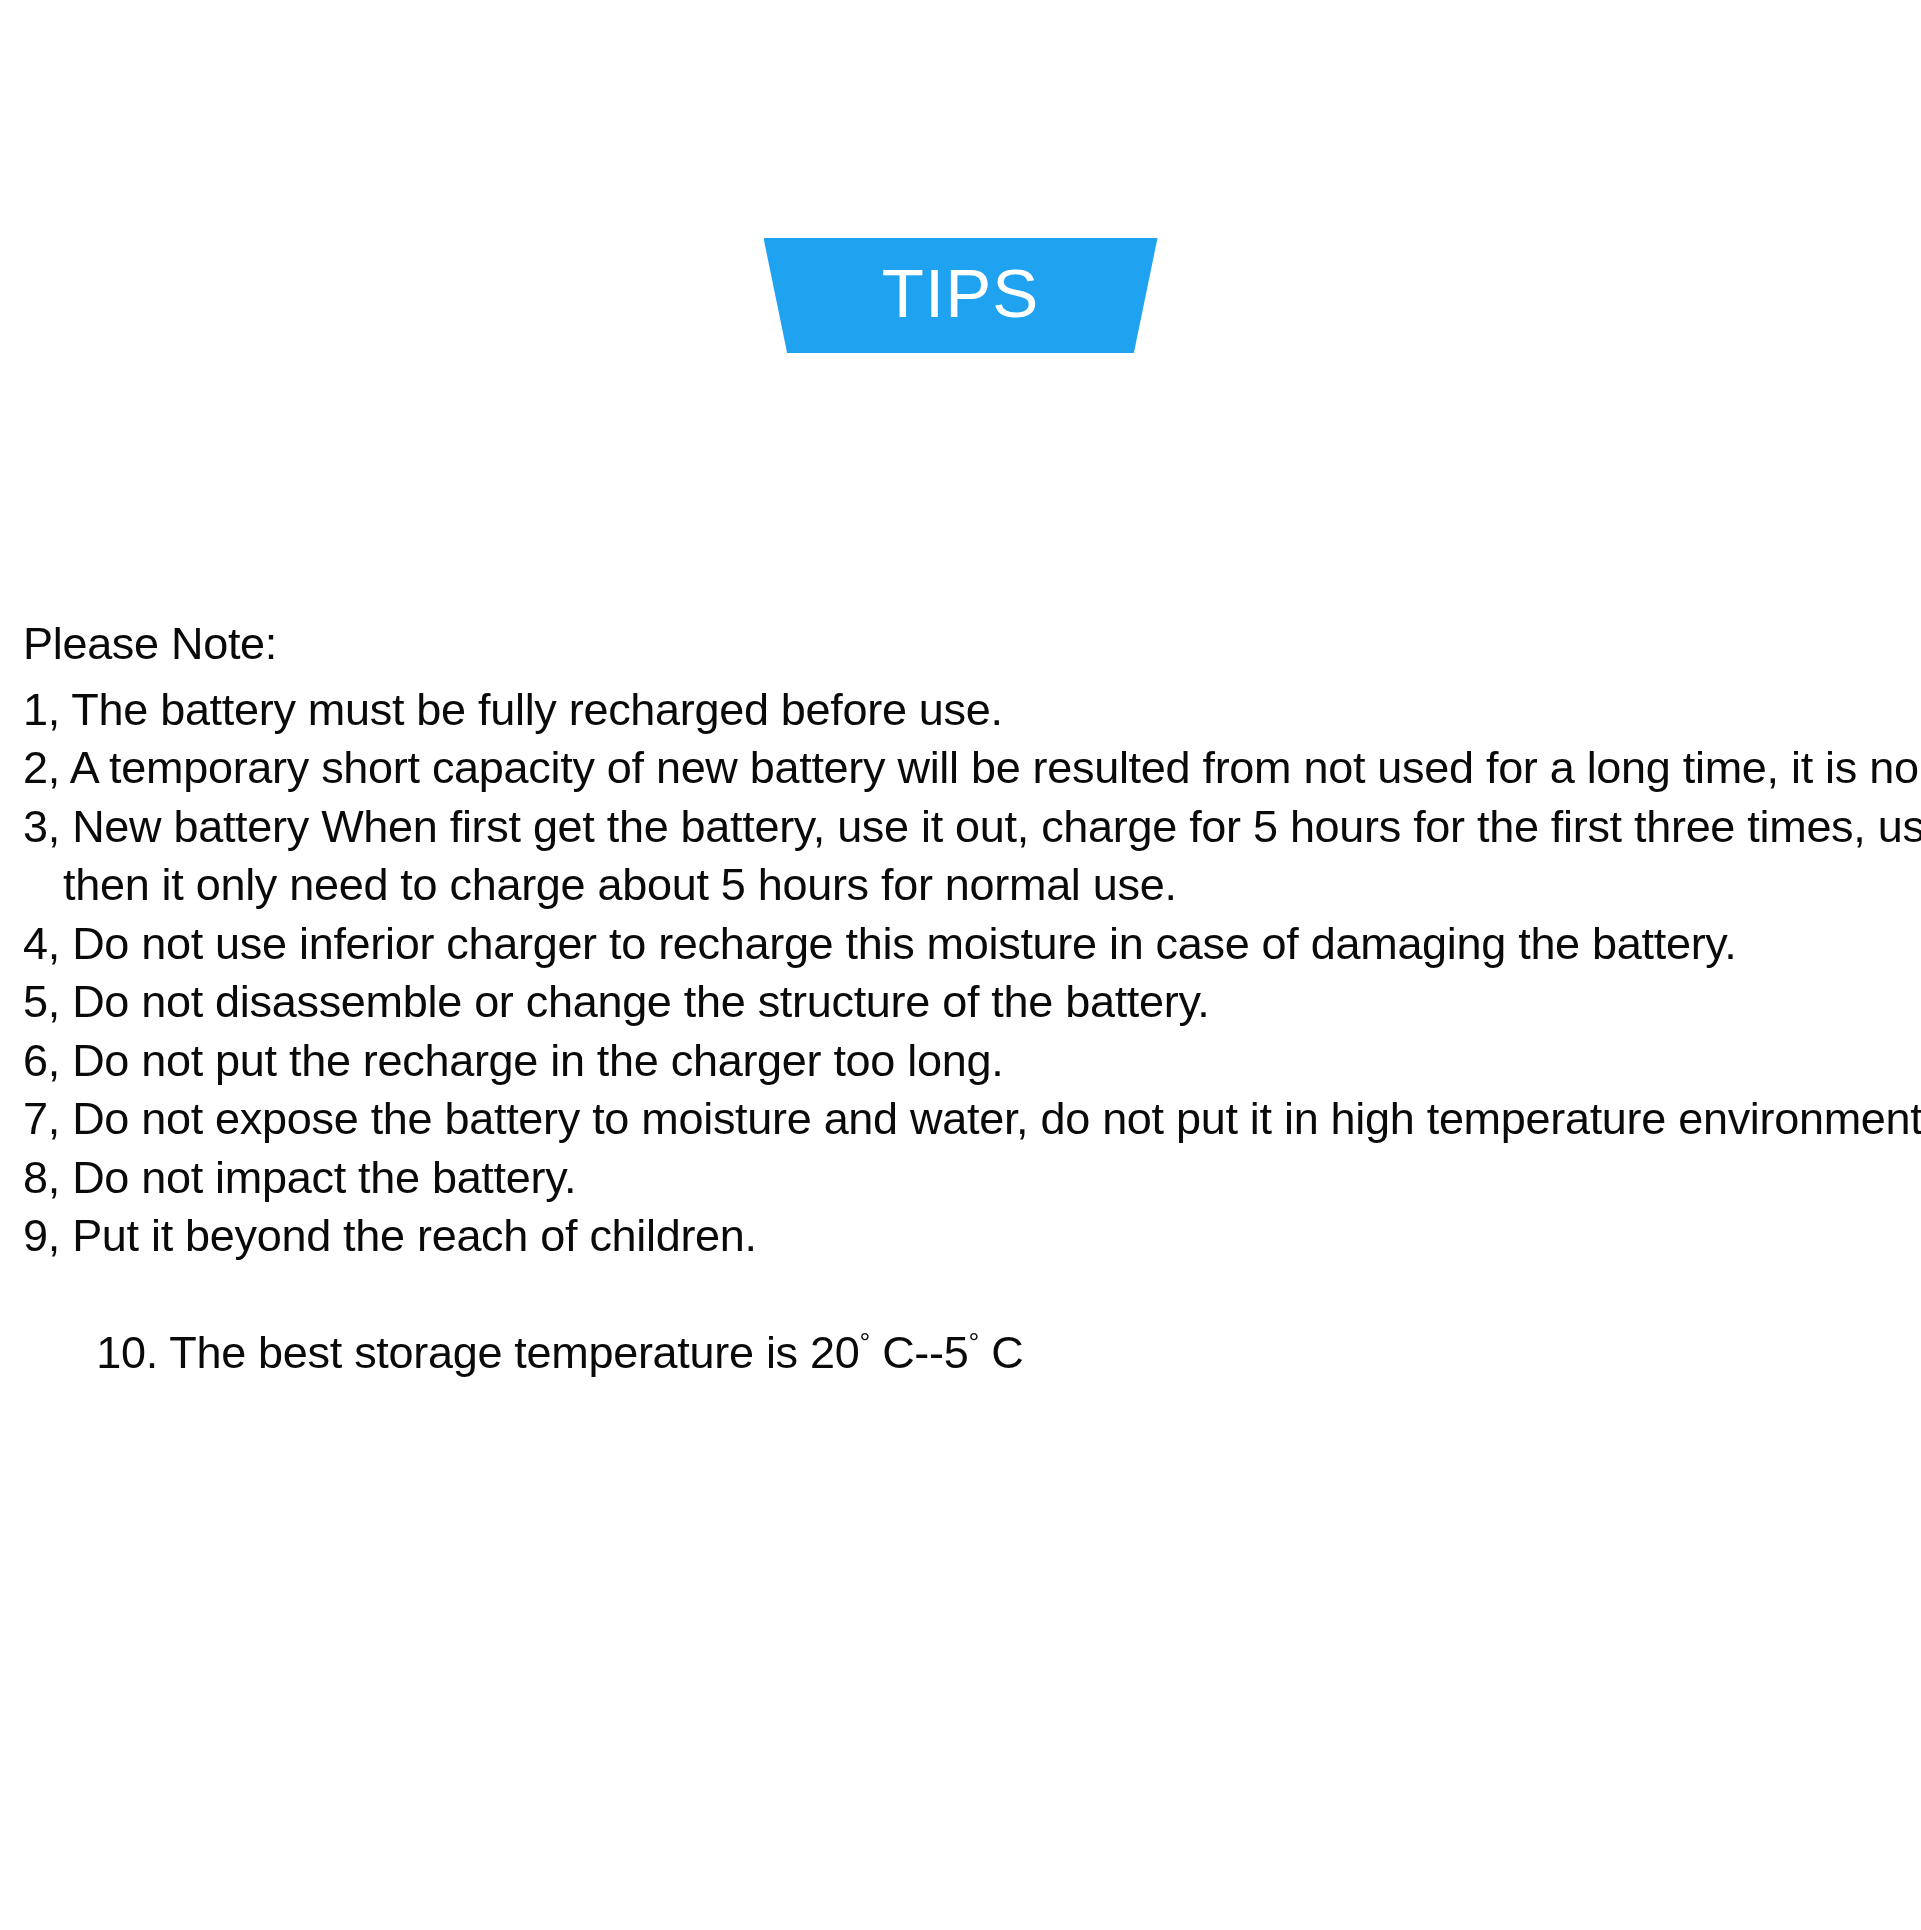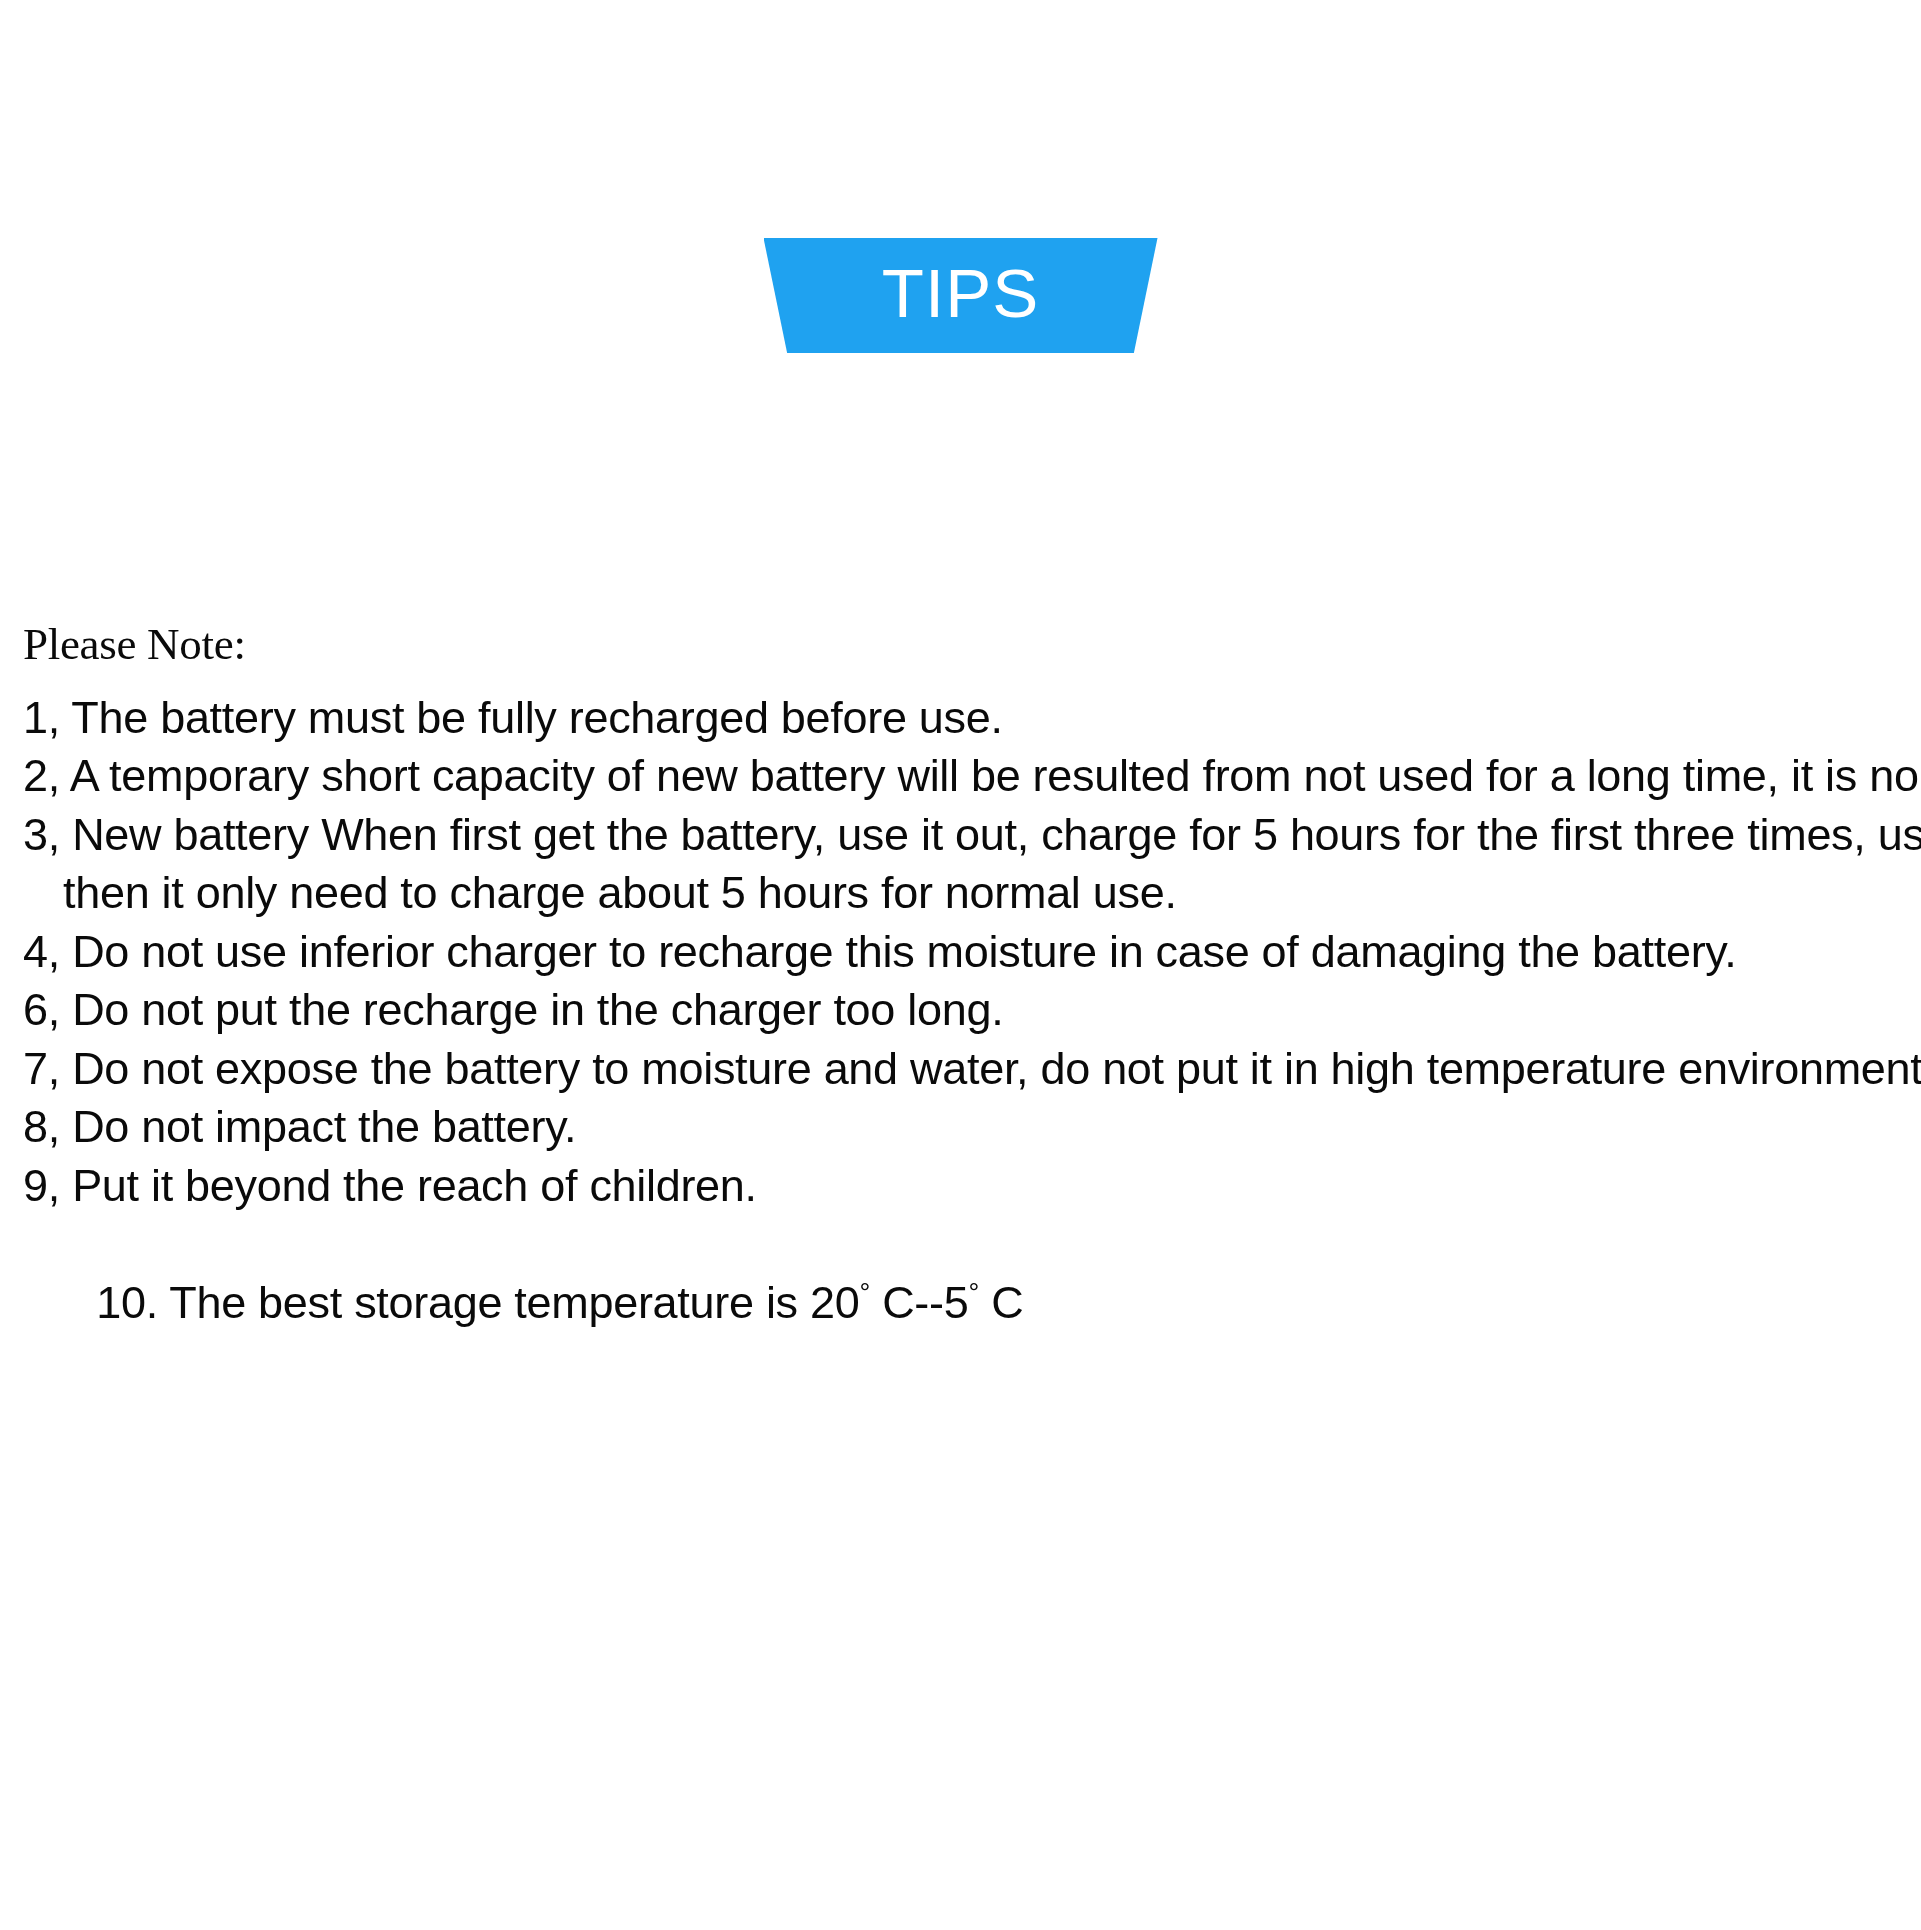--- a/index.html
+++ b/index.html
@@ -64,22 +64,21 @@
     line-height: 1.30;
     font-family: "Liberation Sans", sans-serif;
     color: #0a0a0a;
     white-space: pre;
     letter-spacing: -0.3px;
   }
   .note-line.indent {
     padding-left: 40px;
   }
   .note-line.heading {
-    margin-bottom: 15px;
-    font-family: Liberation Serif, serif;
+    margin-bottom: 7px;
   }
   .deg {
     font-size: 27px;
     vertical-align: super;
     line-height: 0;
   }
 </style>
 </head>
 <body>
 
@@ -93,20 +92,21 @@
 
   <div class="notes">
 
     <div class="note-line heading">Please Note:</div>
 
     <div class="note-line">1, The battery must be fully recharged before use.</div>
     <div class="note-line">2, A temporary short capacity of new battery will be resulted from not used for a long time, it is normal,</div>
     <div class="note-line">3, New battery When first get the battery, use it out, charge for 5 hours for the first three times, use it out again,</div>
     <div class="note-line indent">then it only need to charge about 5 hours for normal use.</div>
     <div class="note-line">4, Do not use inferior charger to recharge this moisture in case of damaging the battery.</div>
+    <div class="note-line">5, Do not disassemble or change the structure of the battery.</div>
     <div class="note-line">6, Do not put the recharge in the charger too long.</div>
     <div class="note-line">7, Do not expose the battery to moisture and water, do not put it in high temperature environment.</div>
     <div class="note-line">8, Do not impact the battery.</div>
     <div class="note-line">9, Put it beyond the reach of children.</div>
 
     <div class="note-line">
       <span>10. The best storage temperature is 20</span><span class="deg">°</span><span> C--5</span><span class="deg">°</span><span> C</span>
     </div>
 
   </div>

